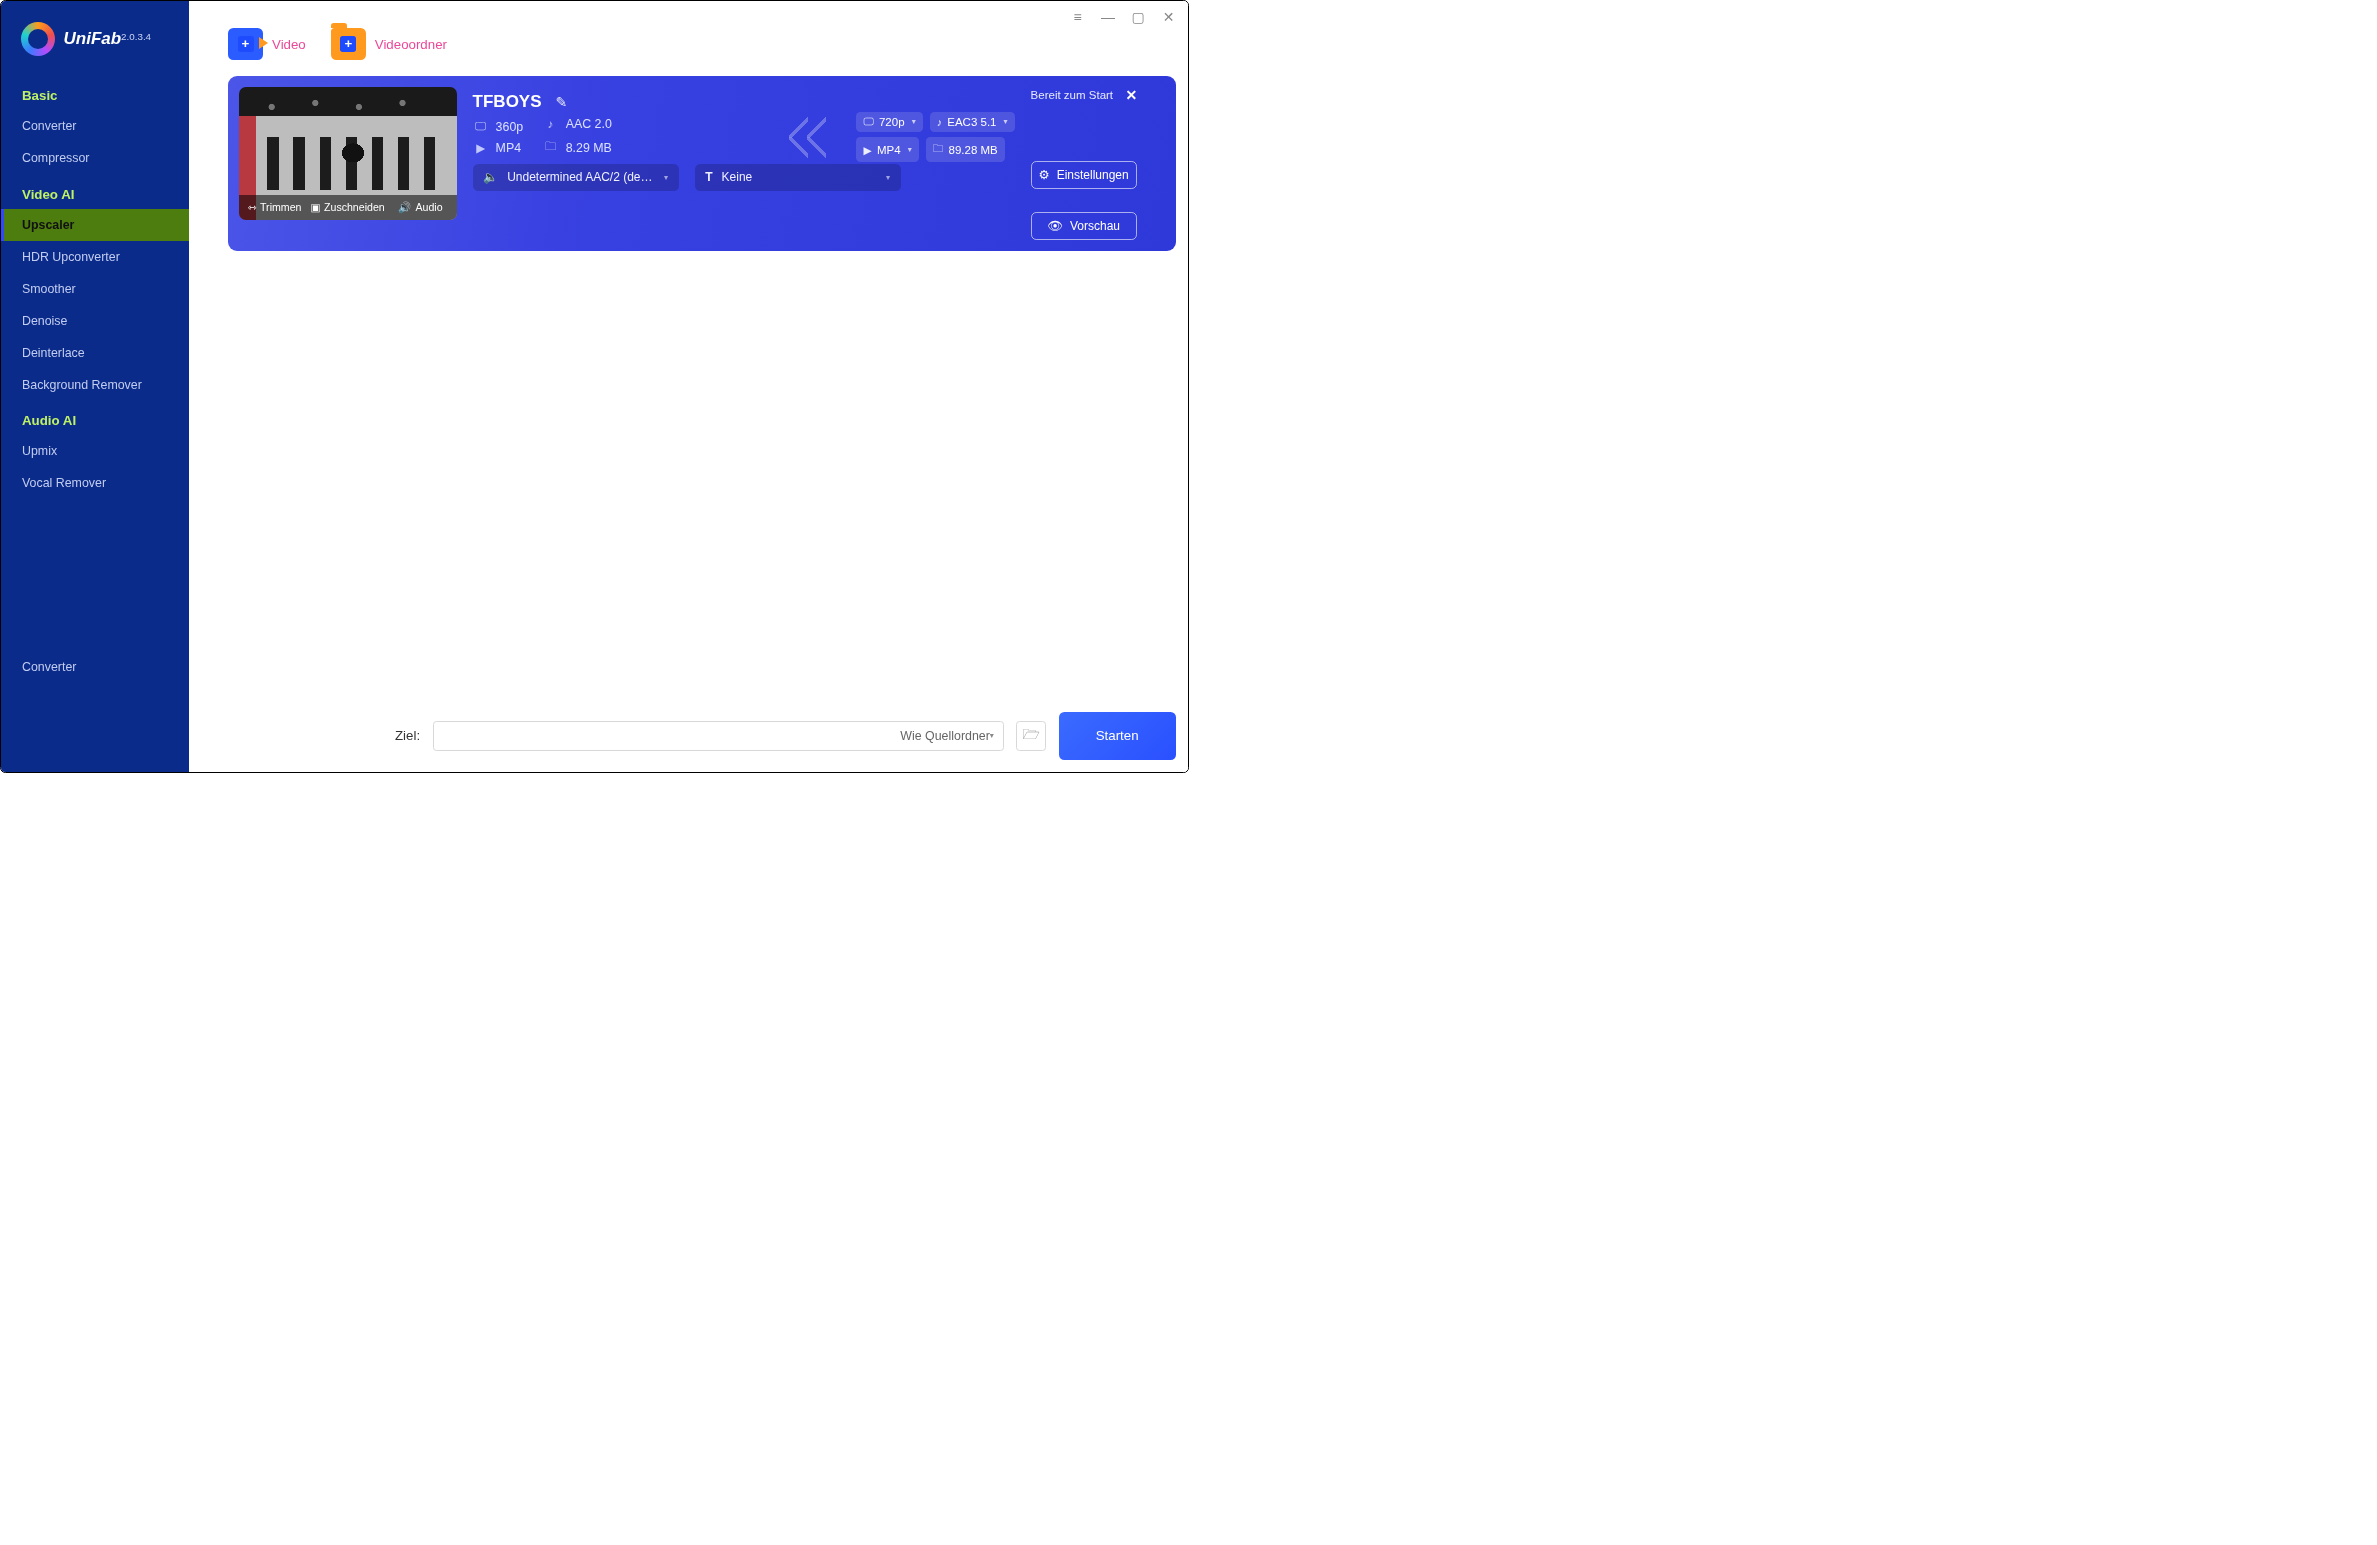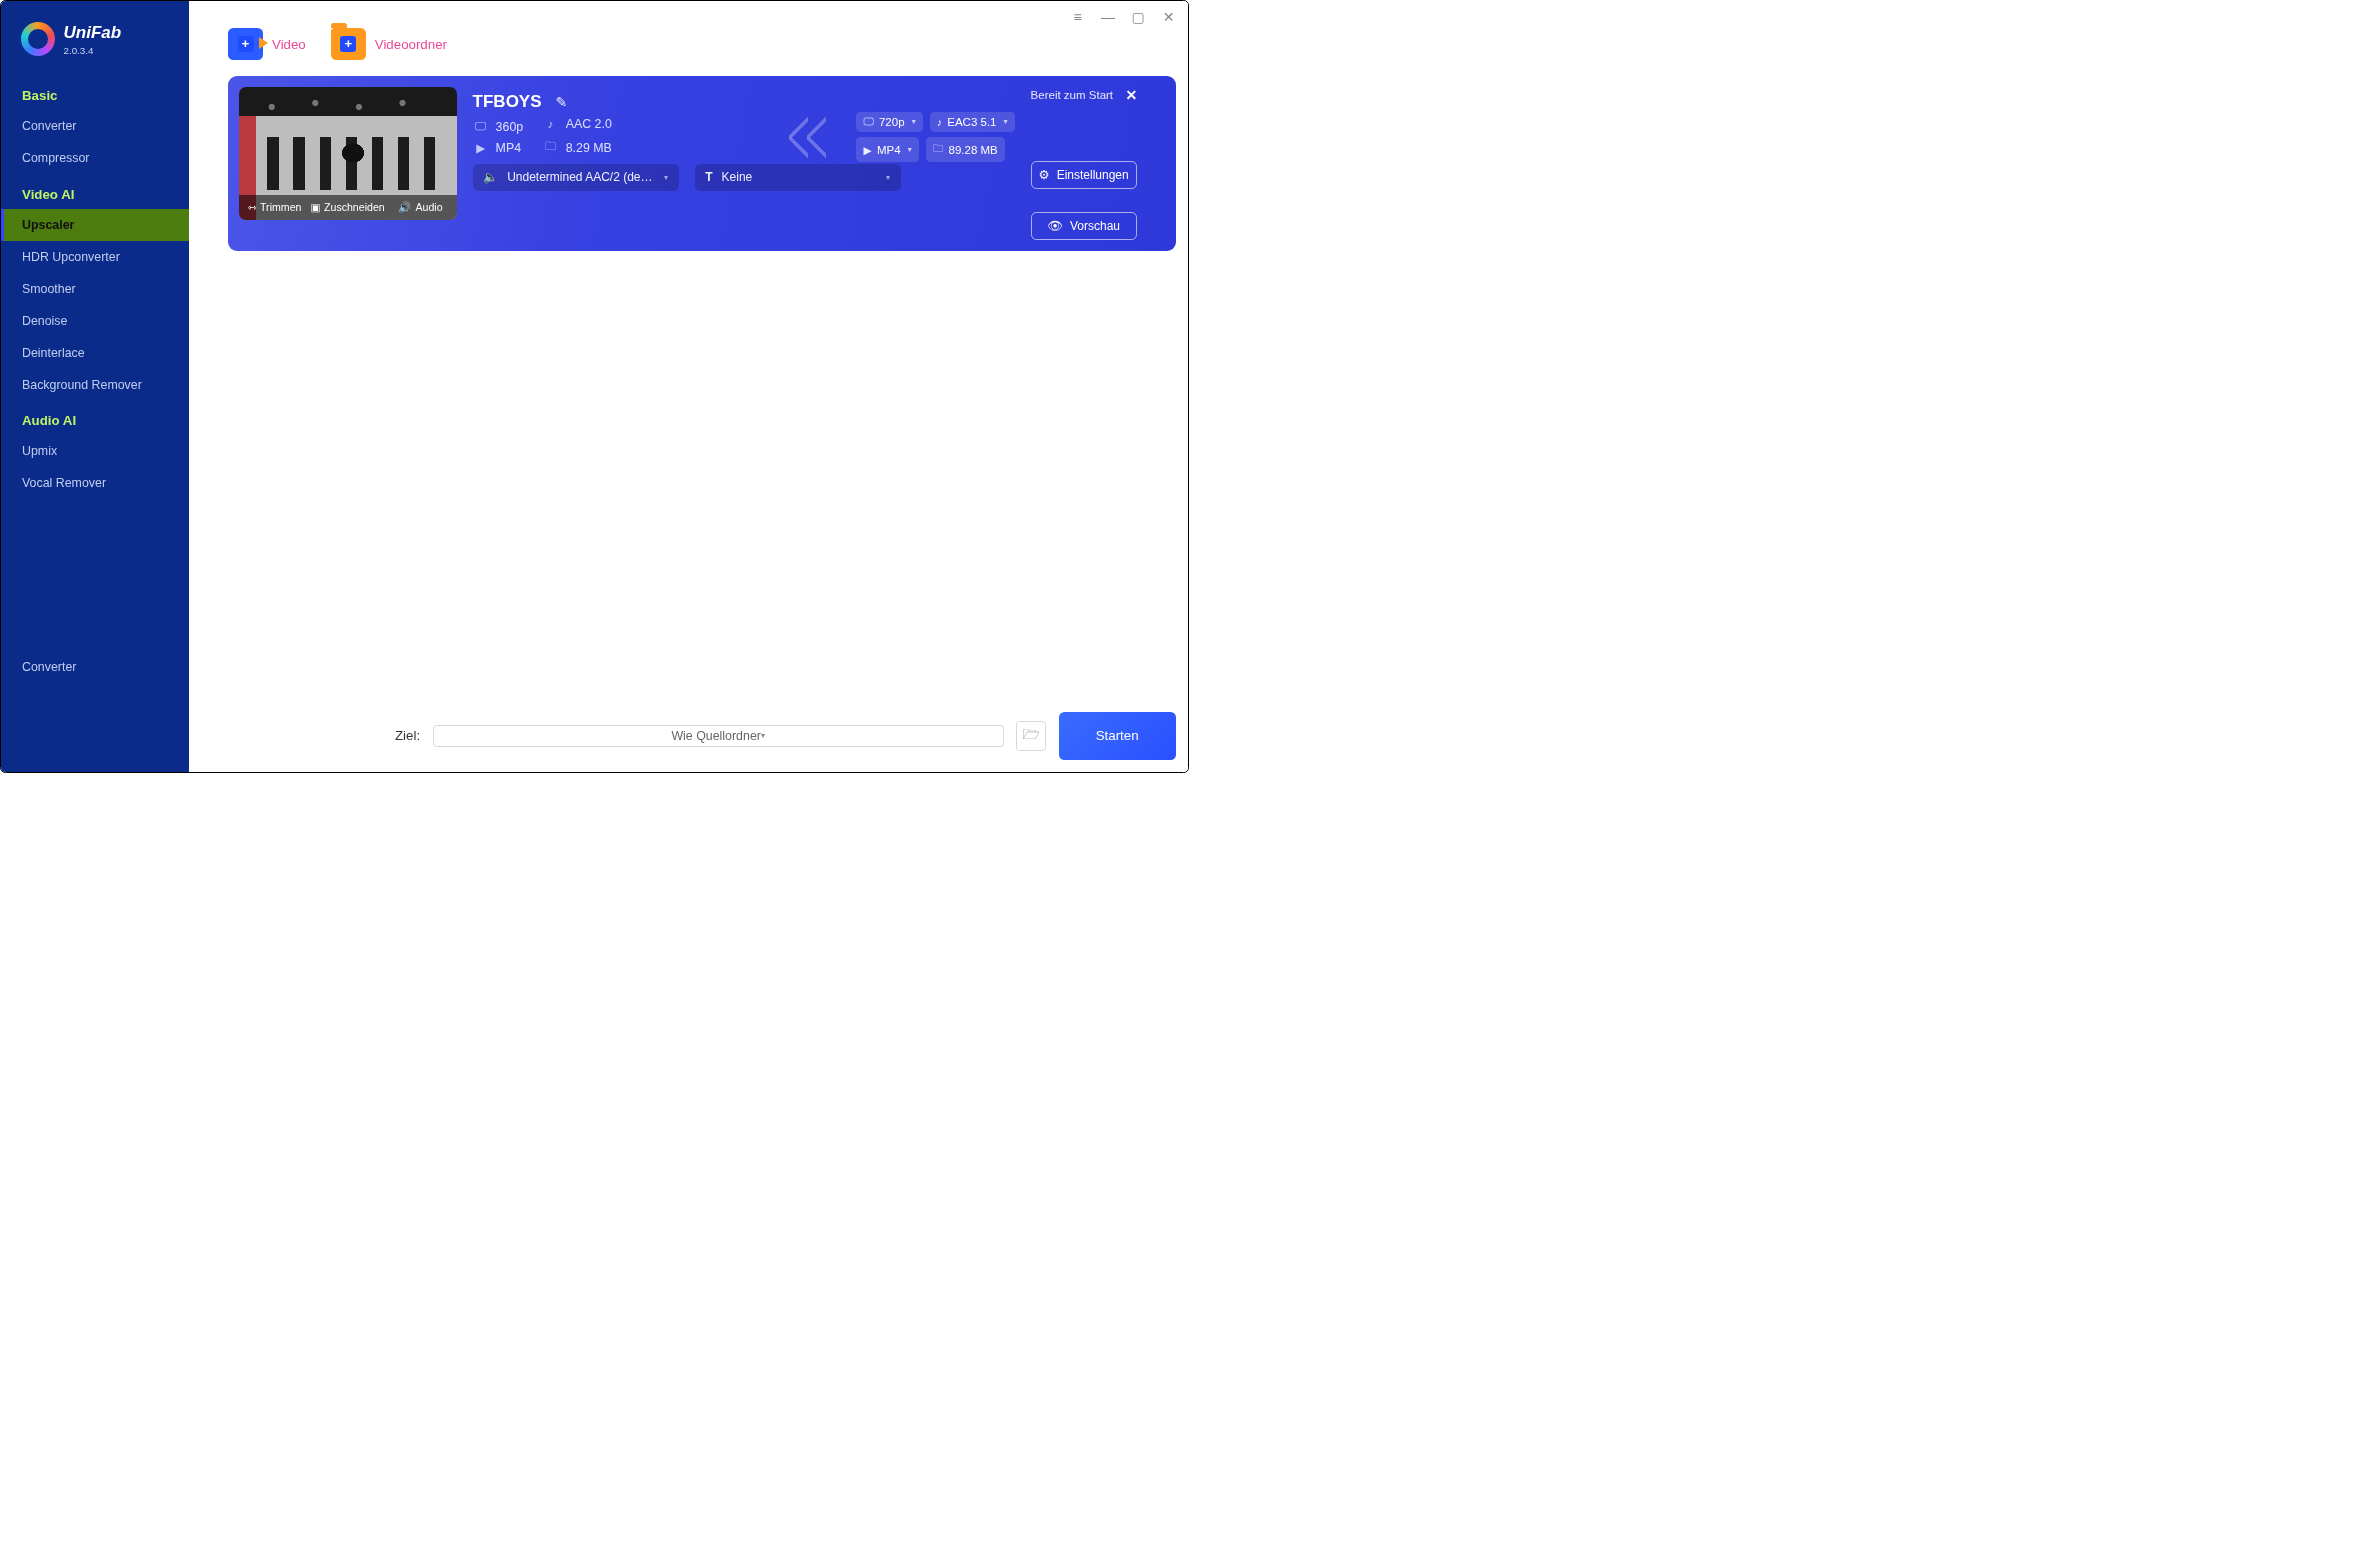--- a/index.html
+++ b/index.html
@@ -34,21 +34,21 @@
   }
   .brand-logo {
     width: 34px; height: 34px; border-radius: 50%;
     background: conic-gradient(from 0deg, #ff9c1a, #f04e4e, #b44bff, #3a7bff, #1fd3cc, #ff9c1a);
     position: relative;
   }
   .brand-logo::after {
     content:""; position:absolute; inset:7px; border-radius:50%;
     background:#0a2b8a;
   }
-  .brand-text { display:flex; flex-direction:column; }
+  .brand-text { display:flex; }
   .brand-name { font-size: 17px; font-weight: 700; font-style: italic; }
   .brand-ver  { font-size: 9.8px; color: #c9d4f3; margin-top: 1.8px; }
 
   .section-title {
     font-size: 13.3px; font-weight: 700; color: #bef264;
     padding: 12.4px 21px 7px;
   }
   .nav-item {
     font-size: 12.4px; color: #c3cdf0;
     padding: 9px 21px;
@@ -222,23 +222,23 @@
   .dd .lead { display:flex; align-items:center; gap:9px; overflow:hidden; }
   .dd .caret { font-size:8px; opacity:.6; }
 
   
   .footer {
     position:absolute; left:206px; right:12.4px; bottom:12.4px;
     display:flex; align-items:center; gap:12.4px;
   }
   .ziel-label { font-size:13.3px; color:#333; }
   .ziel-input {
-    flex:1; height:22px;
+    flex:1; height:30px;
     border:0.9px solid #d8d8d8; border-radius:3.5px;
-    display:flex; align-items:center; justify-content:center;
+    display:flex; align-items:center; justify-content:flex-end;
     padding:0 9px; font-size:12.4px; color:#666; background:#fff;
   }
   .ziel-input .caret { font-size:8px; color:#888; }
   .browse {
     width:30px; height:30px; border:0.9px solid #d8d8d8; border-radius:3.5px;
     display:flex; align-items:center; justify-content:center;
     color:#888; cursor:pointer; background:#fff;
   }
   .start-btn {
     margin-left:auto;

